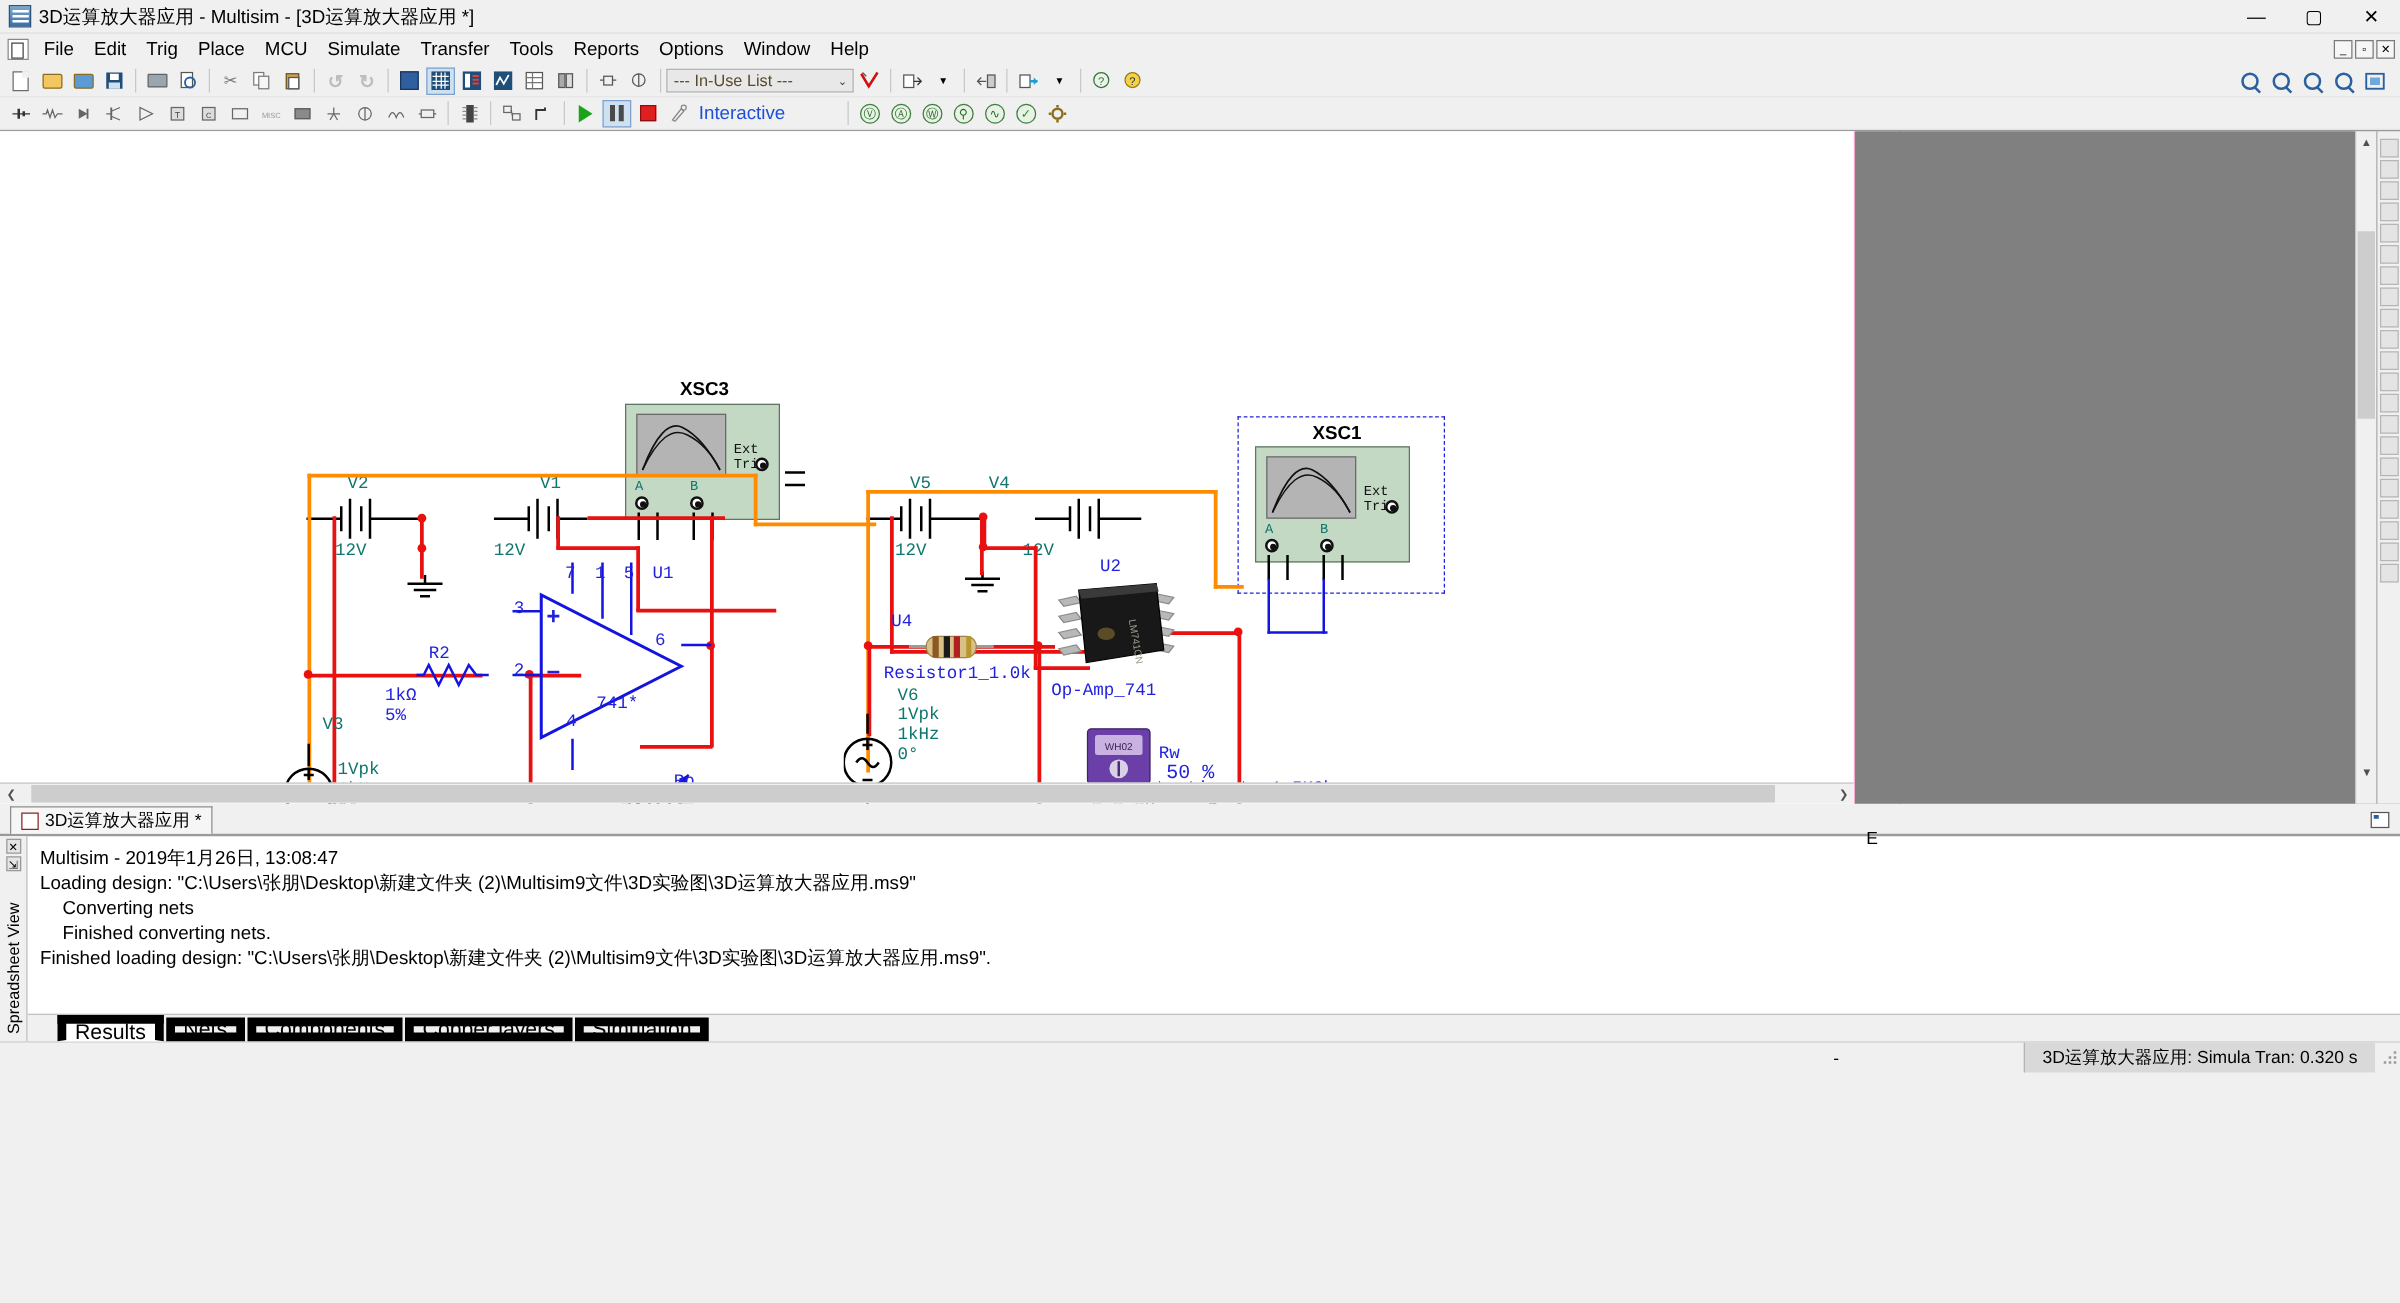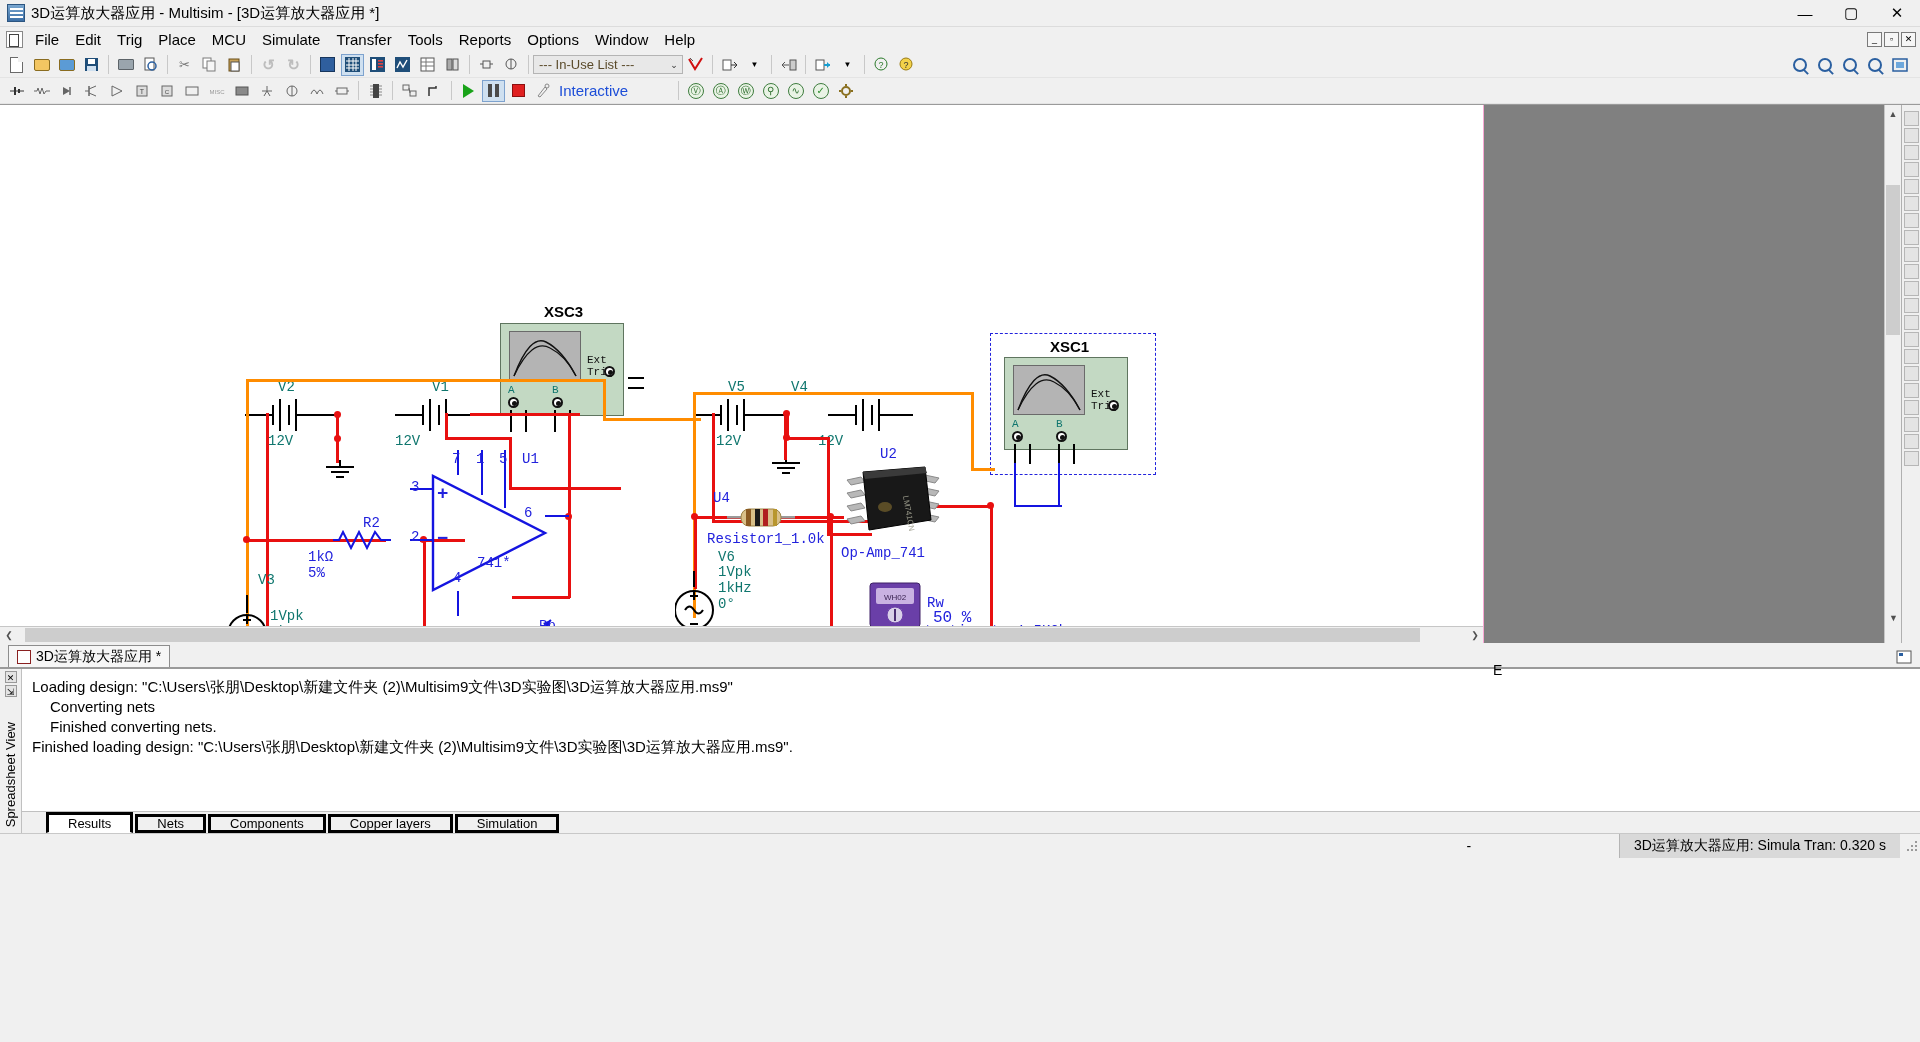--- a/index.html
+++ b/index.html
@@ -109,21 +109,21 @@
      transform:rotate(180deg); font-size:13px; color:#000; white-space:nowrap;}
   .ssleft .xbtn{ width:12px;height:12px;margin:2px auto 0;font-size:9px;text-align:center;line-height:12px;
      border:1px solid #999;background:#e4e4e4;}
   .ssleft .pinbtn{ width:12px;height:12px;margin:2px auto 0;font-size:9px;text-align:center;line-height:12px;
      border:1px solid #999;background:#e4e4e4;}
   .sslog{ flex:1; padding:8px 10px; font-size:15px; line-height:20px; color:#000;
      font-family:"Liberation Sans",sans-serif;}
   .sslog .ind{ padding-left:18px;}
   .sstabs{ height:22px;display:flex;align-items:flex-end;padding-left:24px;background:#f0f0f0;
      border-top:1px solid #c0c0c0;}
-  .sstab{ height:19px;border:3px solid #000000;background:#f0f0f0;padding:0 19px;font-size:13px;
+  .sstab{ height:19px;border:7px solid #000000;background:#f0f0f0;padding:0 7px;font-size:17px;
      display:flex;align-items:center;margin-right:2px;}
   .sstab.active{ background:#fff;height:21px;font-weight:normal;border-bottom:1px solid #fff;}
   
   .statusbar{ height:24px;background:#f0f0f0;display:flex;align-items:center;border-top:1px solid #c8c8c8;
      font-size:14px;}
   .st-left{flex:1;padding-left:10px;}
   .st-mid{width:300px;text-align:center;}
   .st-right{ padding:0 14px; height:24px;display:flex;align-items:center;background:#d9d9d9;
      border-left:1px solid #b4b4b4;}
   .resize-grip{width:16px;height:16px;margin-left:4px;}
@@ -623,21 +623,21 @@
     <div class="lbl blu" style="left:522px;top:346px">U1</div>
     <div class="lbl blu" style="left:411px;top:374px">3</div>
     <div class="lbl blu" style="left:411px;top:424px">2</div>
     <div class="lbl blu" style="left:524px;top:400px">6</div>
     <div class="lbl blu" style="left:453px;top:465px">4</div>
     <div class="lbl blu" style="left:477px;top:450px">741*</div>
 
     <svg style="position:absolute;left:333px;top:424px" width="60" height="22">
       <polyline points="0,11 6,11 10,3 18,19 26,3 34,19 42,3 48,11 58,11" fill="none" stroke="#1414e0" stroke-width="2"></polyline>
     </svg>
-    <div class="lbl blu" style="left:363px;top:410px">R2</div>
+    <div class="lbl blu" style="left:343px;top:410px">R2</div>
     <div class="lbl blu" style="left:308px;top:444px">1kΩ</div>
     <div class="lbl blu" style="left:308px;top:460px">5%</div>
 
     <div class="lbl blk" style="left:258px;top:467px">V3</div>
     <svg style="position:absolute;left:228px;top:505px" width="40" height="48">
       <circle cx="19" cy="24" r="19" fill="none" stroke="#000" stroke-width="2"></circle>
       <line x1="15" y1="10" x2="23" y2="10" stroke="#000" stroke-width="2"></line>
       <line x1="19" y1="6" x2="19" y2="14" stroke="#000" stroke-width="2"></line>
       <path d="M10 24 Q14.5 17 19 24 Q23.5 31 28 24" fill="none" stroke="#000" stroke-width="2"></path>
       <line x1="15" y1="38" x2="23" y2="38" stroke="#000" stroke-width="2"></line>
@@ -860,20 +860,21 @@
 </div>
 
 <div class="ssview">
   <div class="ssleft">
     <div class="xbtn">✕</div>
     <div class="pinbtn">⇲</div>
     <div class="vtext">Spreadsheet View</div>
   </div>
   <div style="flex:1;display:flex;flex-direction:column">
     <div class="sslog">
+      <div>Multisim  -  2019年1月26日, 13:08:47</div>
       <div>Loading design: "C:\Users\张朋\Desktop\新建文件夹 (2)\Multisim9文件\3D实验图\3D运算放大器应用.ms9"</div>
       <div class="ind">Converting nets</div>
       <div class="ind">Finished converting nets.</div>
       <div>Finished loading design: "C:\Users\张朋\Desktop\新建文件夹 (2)\Multisim9文件\3D实验图\3D运算放大器应用.ms9".</div>
     </div>
     <div class="sstabs">
       <div class="sstab active">Results</div>
       <div class="sstab">Nets</div>
       <div class="sstab">Components</div>
       <div class="sstab">Copper layers</div>

